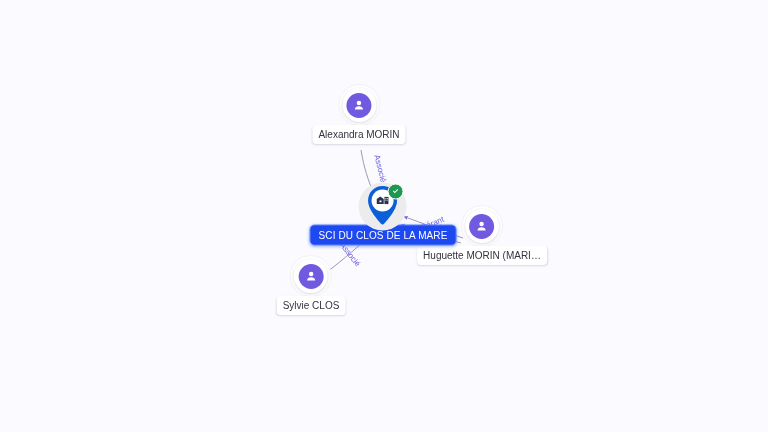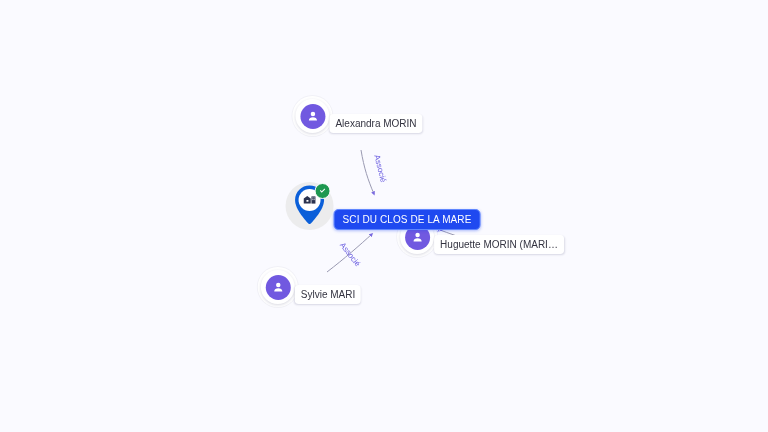--- a/index.html
+++ b/index.html
@@ -27,21 +27,22 @@
     top: 0;
     width: 768px;
     height: 432px;
   }
 
   
   .node {
     position: absolute;
     transform: translate(-50%, -50%);
     display: flex;
-    align-items: flex-end;
+    flex-direction: column;
+    align-items: center;
   }
 
   
   .person-ring {
     width: 34px;
     height: 34px;
     border-radius: 50%;
     background: #ffffff;
     box-shadow: 0 1px 3px rgba(40, 40, 90, 0.18),
                 0 0 0 3px #ffffff,
@@ -190,24 +191,24 @@
 
   <div class="node" id="node-sylvie" style="left:311px; top:287px;">
     <div class="person-ring">
       <div class="person-avatar">
         <svg width="15" height="15" viewBox="0 0 24 24" fill="#ffffff">
           <circle cx="12" cy="8" r="3.6"></circle>
           <path d="M12 13.2c-3.6 0-6.4 2-6.4 4.4v0.6h12.8v-0.6c0-2.4-2.8-4.4-6.4-4.4z"></path>
         </svg>
       </div>
     </div>
-    <div class="node-label">Sylvie MARI</div>
-  </div>
-
-  <div class="node" id="node-company" style="left:383px; top:206px;">
+    <div class="node-label">Sylvie CLOS</div>
+  </div>
+
+  <div class="node" id="node-company" style="left:383px; top:214px;">
     <div class="pin-halo">
       <div class="pin-shape">
         <svg width="36" height="44" viewBox="0 0 36 44">
           <path d="M18 2.5C10.0 2.5 3.5 8.9 3.5 16.9c0 9.6 11.0 21.1 13.6 23.8
                    c0.5 0.5 1.3 0.5 1.8 0C21.5 38.0 32.5 26.5 32.5 16.9
                    C32.5 8.9 26.0 2.5 18 2.5z" fill="#0b5fd9"></path>
           <circle cx="18" cy="17" r="11" fill="#ffffff"></circle>
 
           <g fill="#2b3350">
             <path d="M12.2 20.6h7.0v-5.0l-3.5-2.7l-3.5 2.7z"></path>

